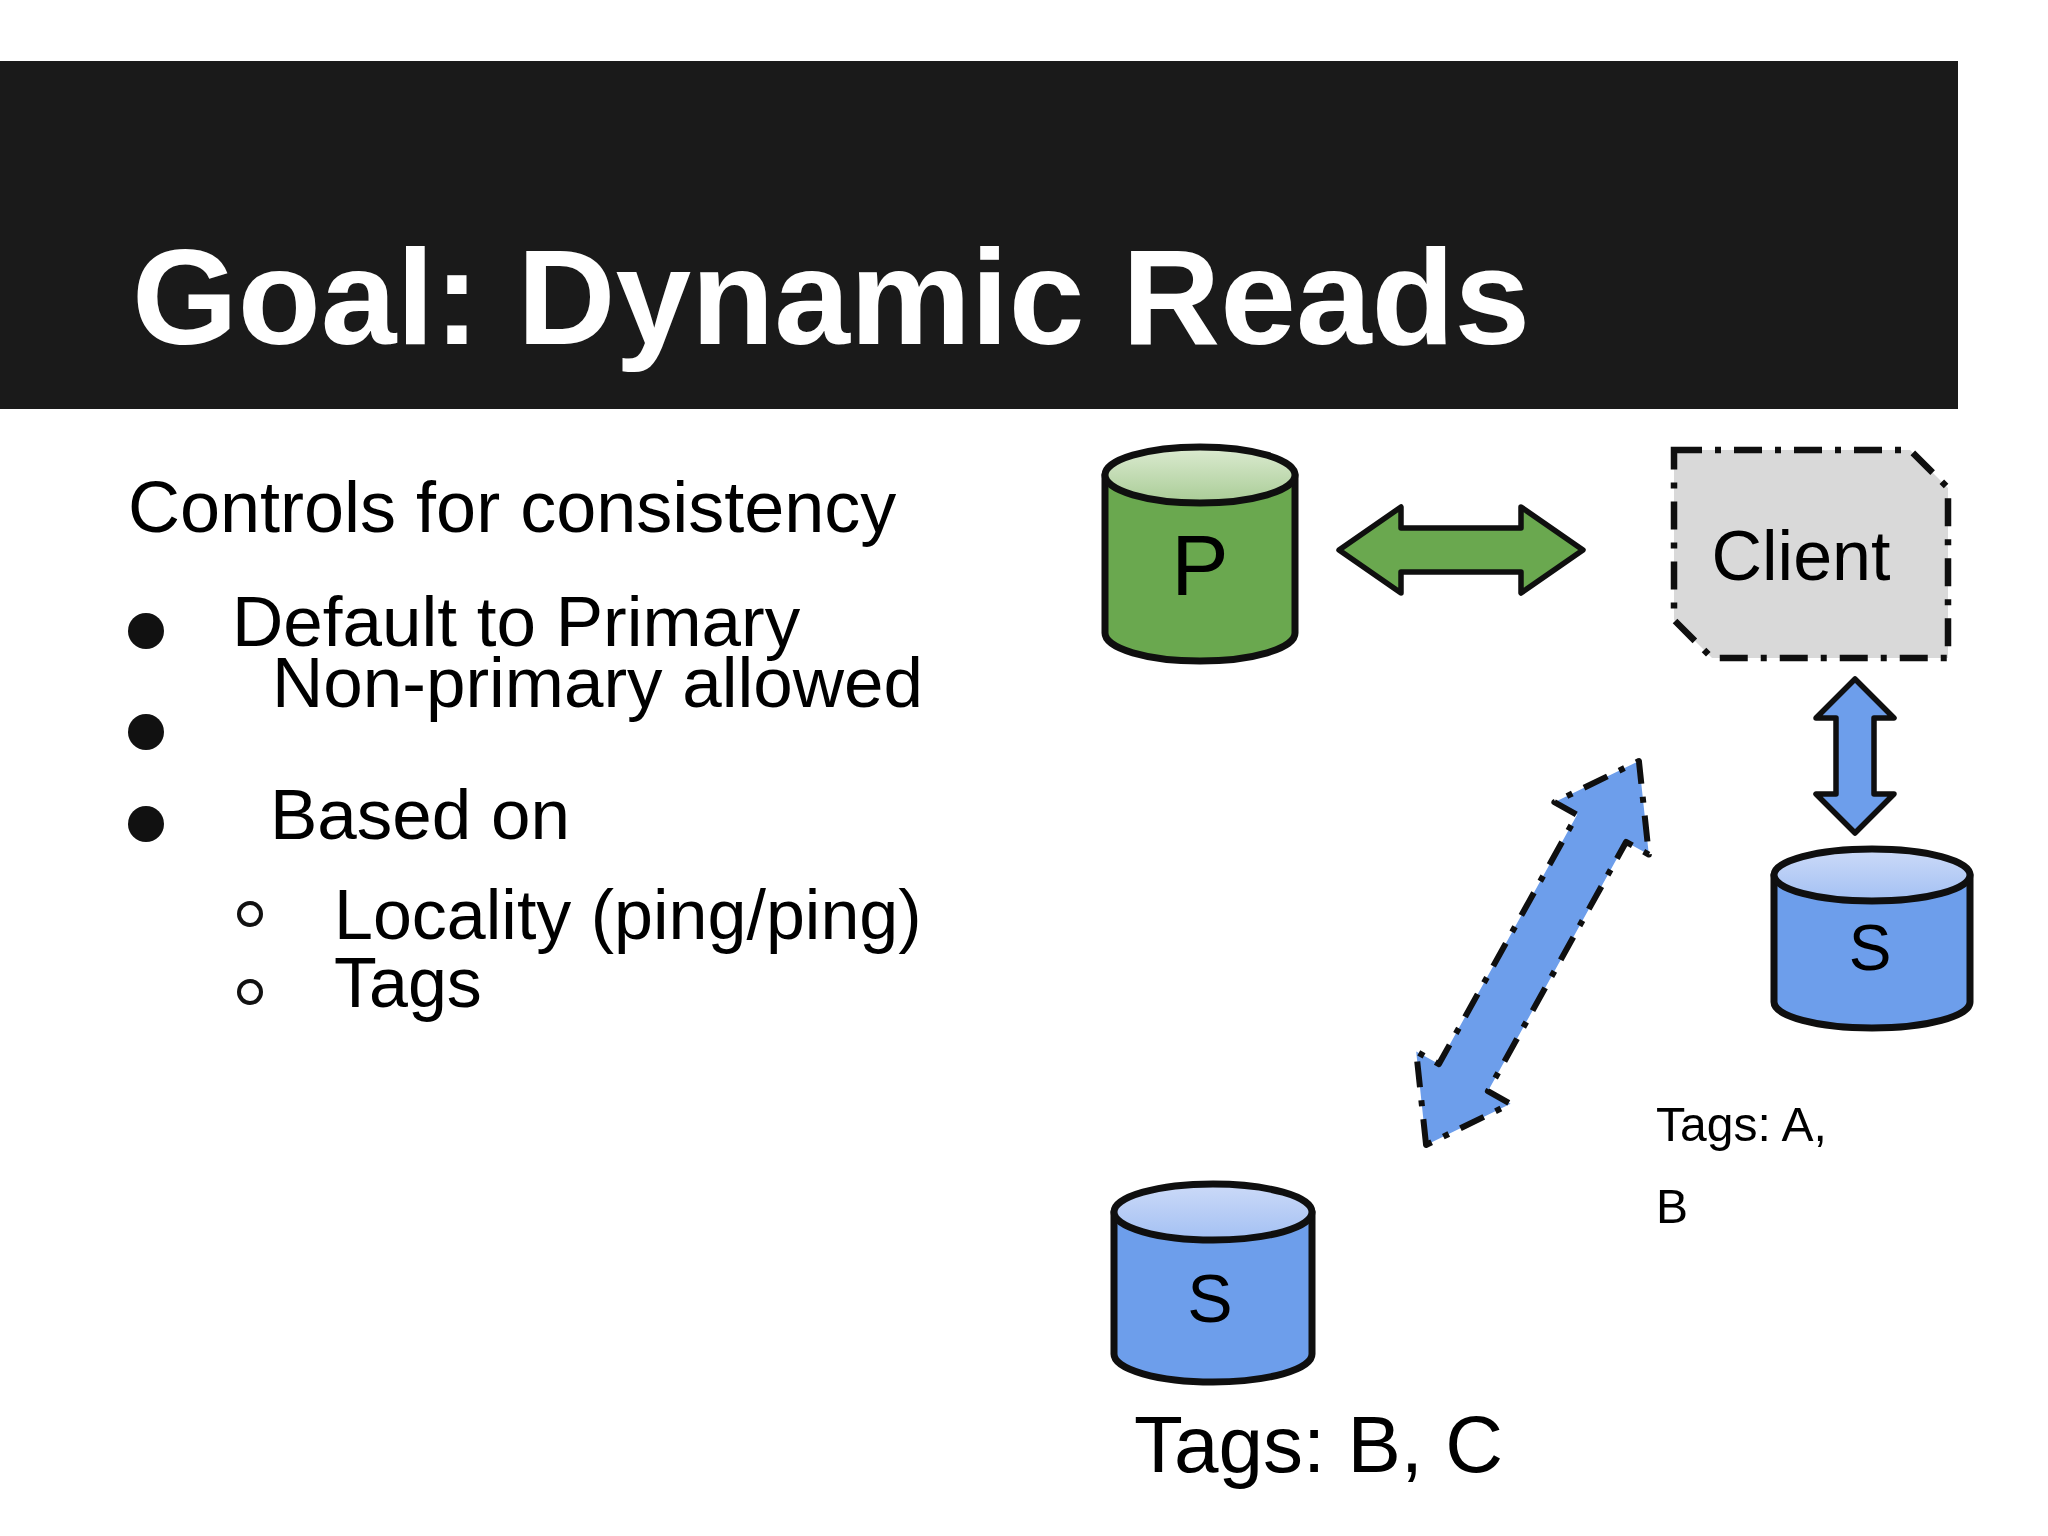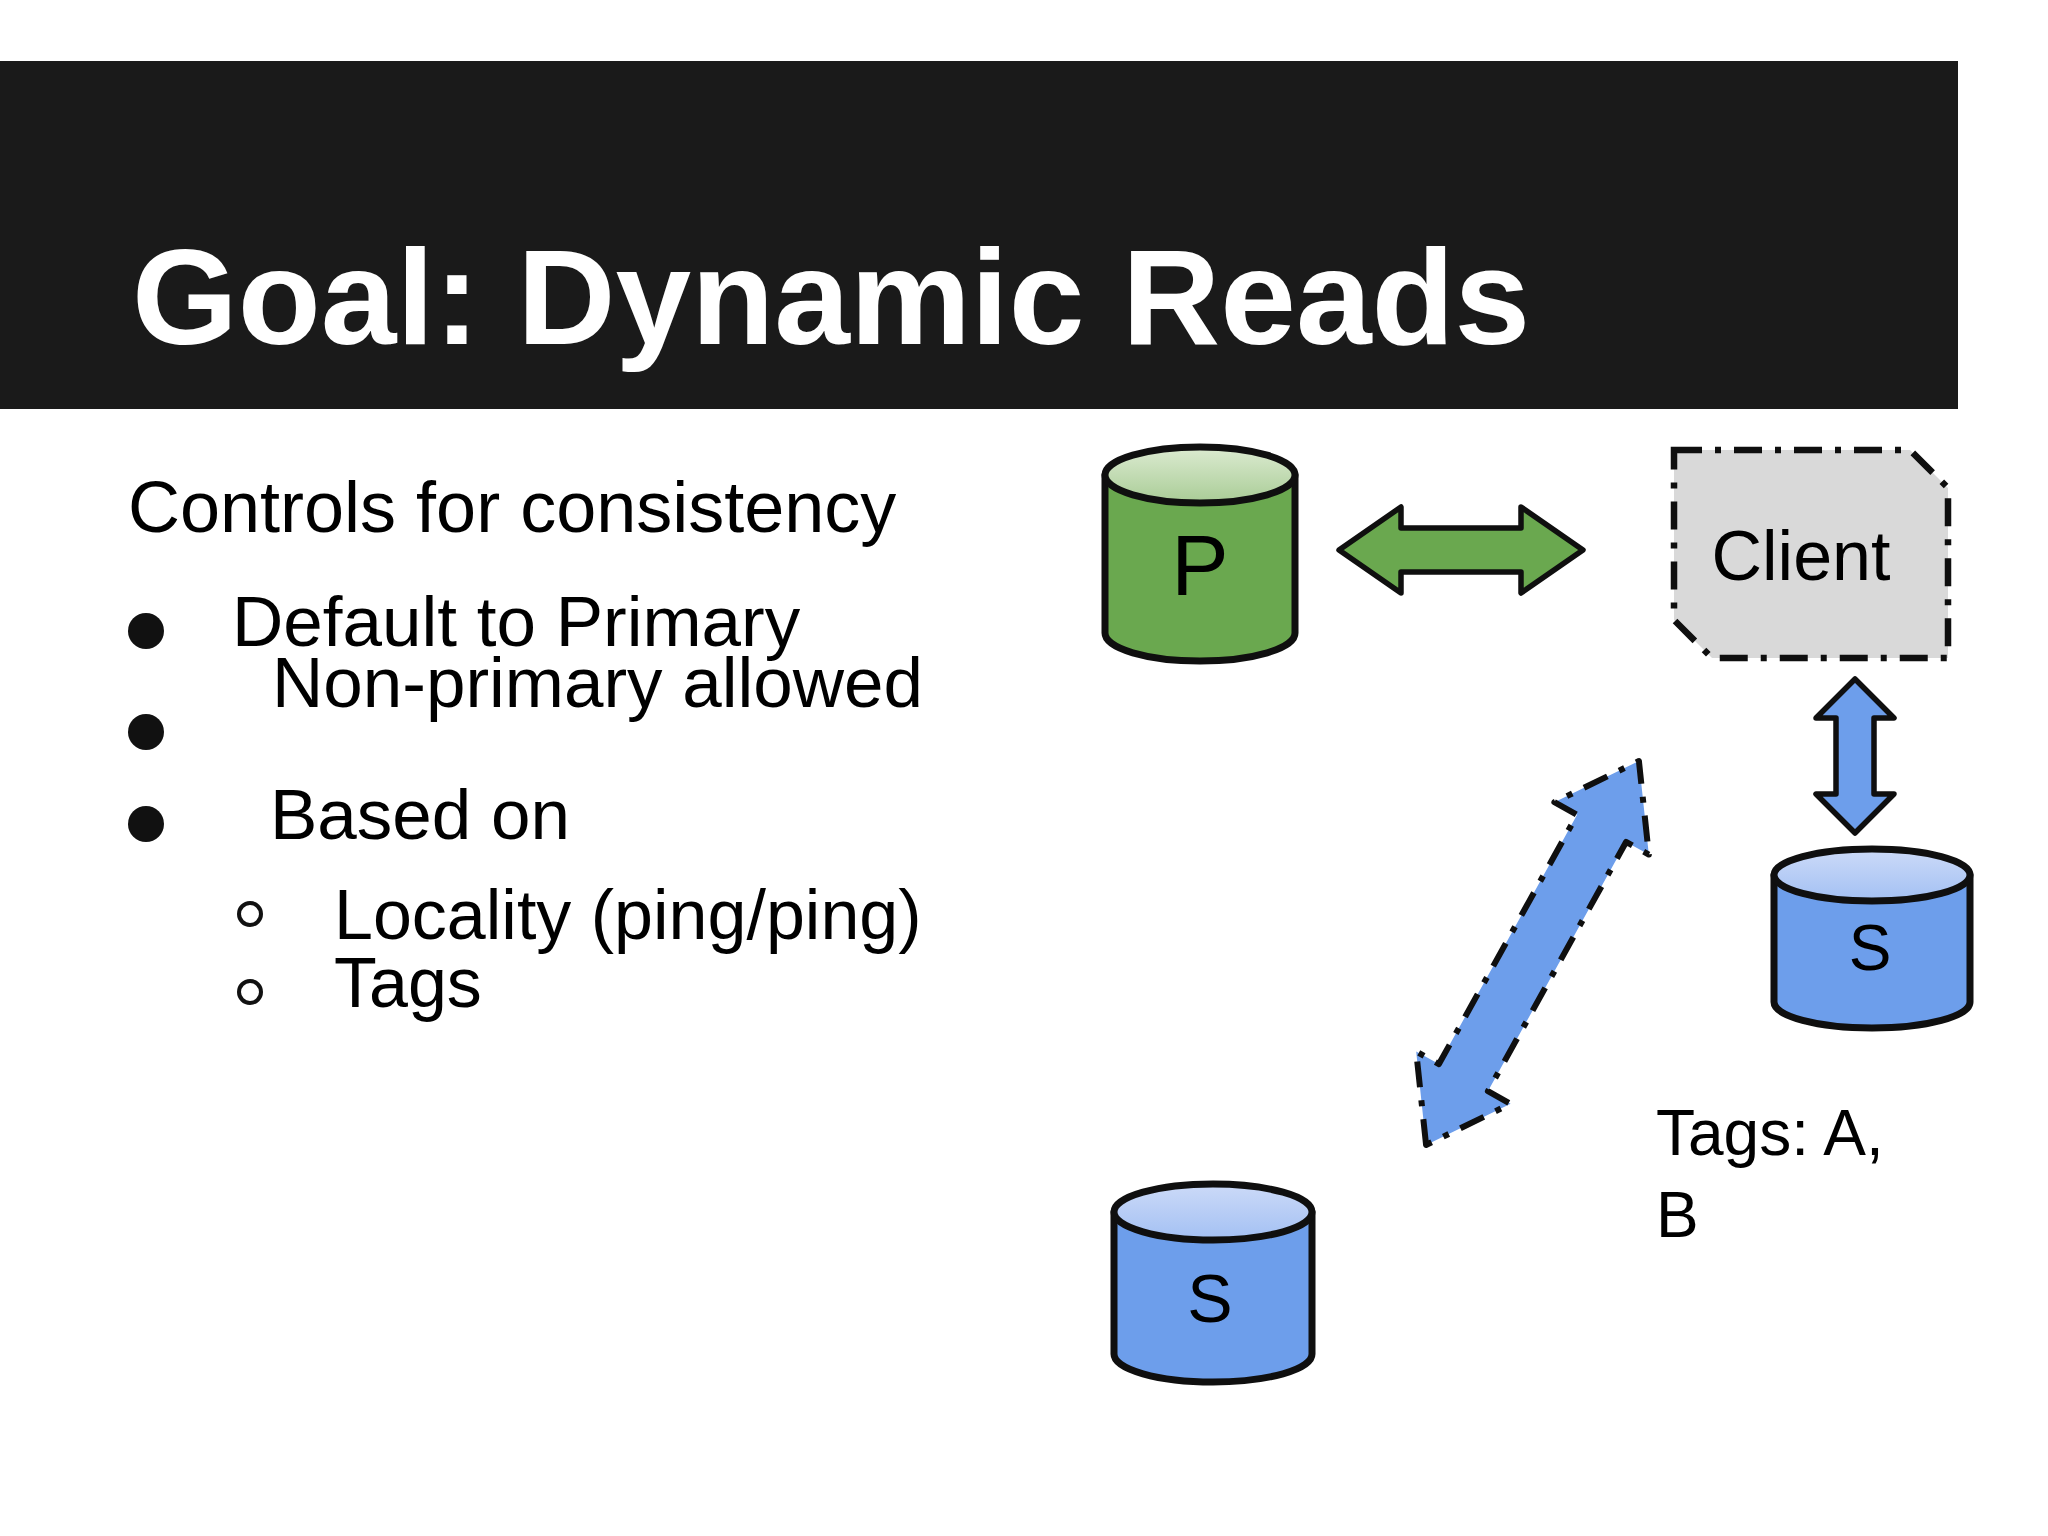--- a/index.html
+++ b/index.html
@@ -13,21 +13,21 @@
 
   
   .heading{position:absolute;left:128px;top:471px;font-size:72px;line-height:1;white-space:nowrap;}
   .t1{position:absolute;left:232px;font-size:71px;line-height:1;white-space:nowrap;}
   .t2{position:absolute;left:334px;font-size:70px;line-height:1;white-space:nowrap;}
   .dot{position:absolute;left:128px;width:36px;height:36px;border-radius:50%;background:#111;}
   .circ{position:absolute;left:237px;width:26px;height:26px;border-radius:50%;
         border:4px solid #111;box-sizing:border-box;background:transparent;}
 
   
-  .tag-label{position:absolute;font-size:64px;line-height:1;white-space:nowrap;}
+  .tag-label{position:absolute;font-size:48px;line-height:1;white-space:nowrap;}
   .tag-label-big{position:absolute;font-size:80px;line-height:1;white-space:nowrap;}
 
   svg{position:absolute;overflow:visible;}
   .diag-rot{transform:rotate(-61deg);transform-origin:50% 50%;}
   svg text{font-family:"Liberation Sans", sans-serif;}
 </style>
 </head>
 <body>
 
 <div class="slide">
@@ -96,14 +96,15 @@
 
   <svg style="left:1106px;top:1176px;" width="214" height="214" viewBox="0 0 214 214">
     <path d="M8 36 L8 178 A99 28 0 0 0 206 178 L206 36" fill="#6d9eeb" stroke="#0f0f0f" stroke-width="7" stroke-linecap="round"></path>
     <ellipse cx="107" cy="36" rx="99" ry="28" fill="url(#gTopBlue)" stroke="#0f0f0f" stroke-width="7"></ellipse>
     <text x="104" y="146" text-anchor="middle" font-size="68" fill="#000">S</text>
   </svg>
 
   <div class="tag-label" style="left:1656px;top:1101px;">Tags: A,</div>
   <div class="tag-label" style="left:1656px;top:1183px;">B</div>
 
+  <div class="tag-label-big" style="left:1134px;top:1405px;">Tags: B, C</div>
 
 </div>
 
 </body></html>

